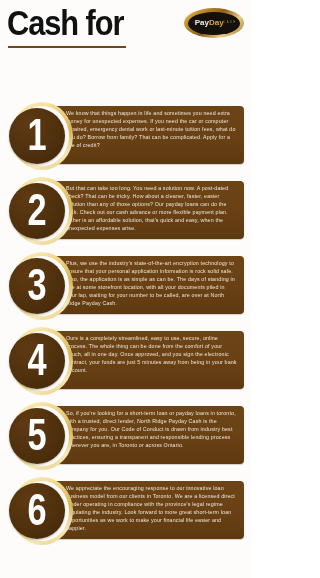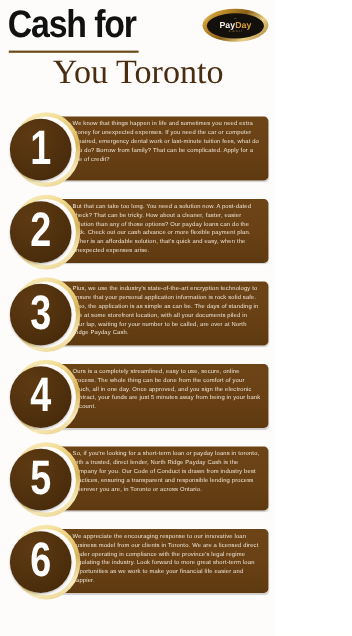--- a/index.html
+++ b/index.html
@@ -76,21 +76,21 @@
     align-items: center;
     justify-content: center;
     box-sizing: border-box;
   }
   .logo-inner {
     width: 52px;
     height: 23px;
     border-radius: 50%;
     background: #14100c;
     display: flex;
-    flex-direction: column;
+    flex-direction: row;
     align-items: center;
     justify-content: center;
     line-height: 1;
   }
   .logo-swoosh {
     font-family: "Liberation Serif", serif;
     font-style: italic;
     font-size: 4px;
     color: #d9b濃;
     color: #cfa858;
@@ -217,21 +217,20 @@
   }
 </style>
 </head>
 <body>
 
 <div class="page">
 
   <div class="header">
     <div class="title-top">Cash for</div>
     <div class="title-rule"></div>
-    <div class="title-bottom">You Toronto</div>
 
     <div class="logo">
       <div class="logo-inner">
         <div class="logo-swoosh">~</div>
         <div class="logo-main">
           <span class="pay">Pay</span><span class="day">Day</span>
         </div>
         <div class="logo-sub">C A S H</div>
       </div>
     </div>

